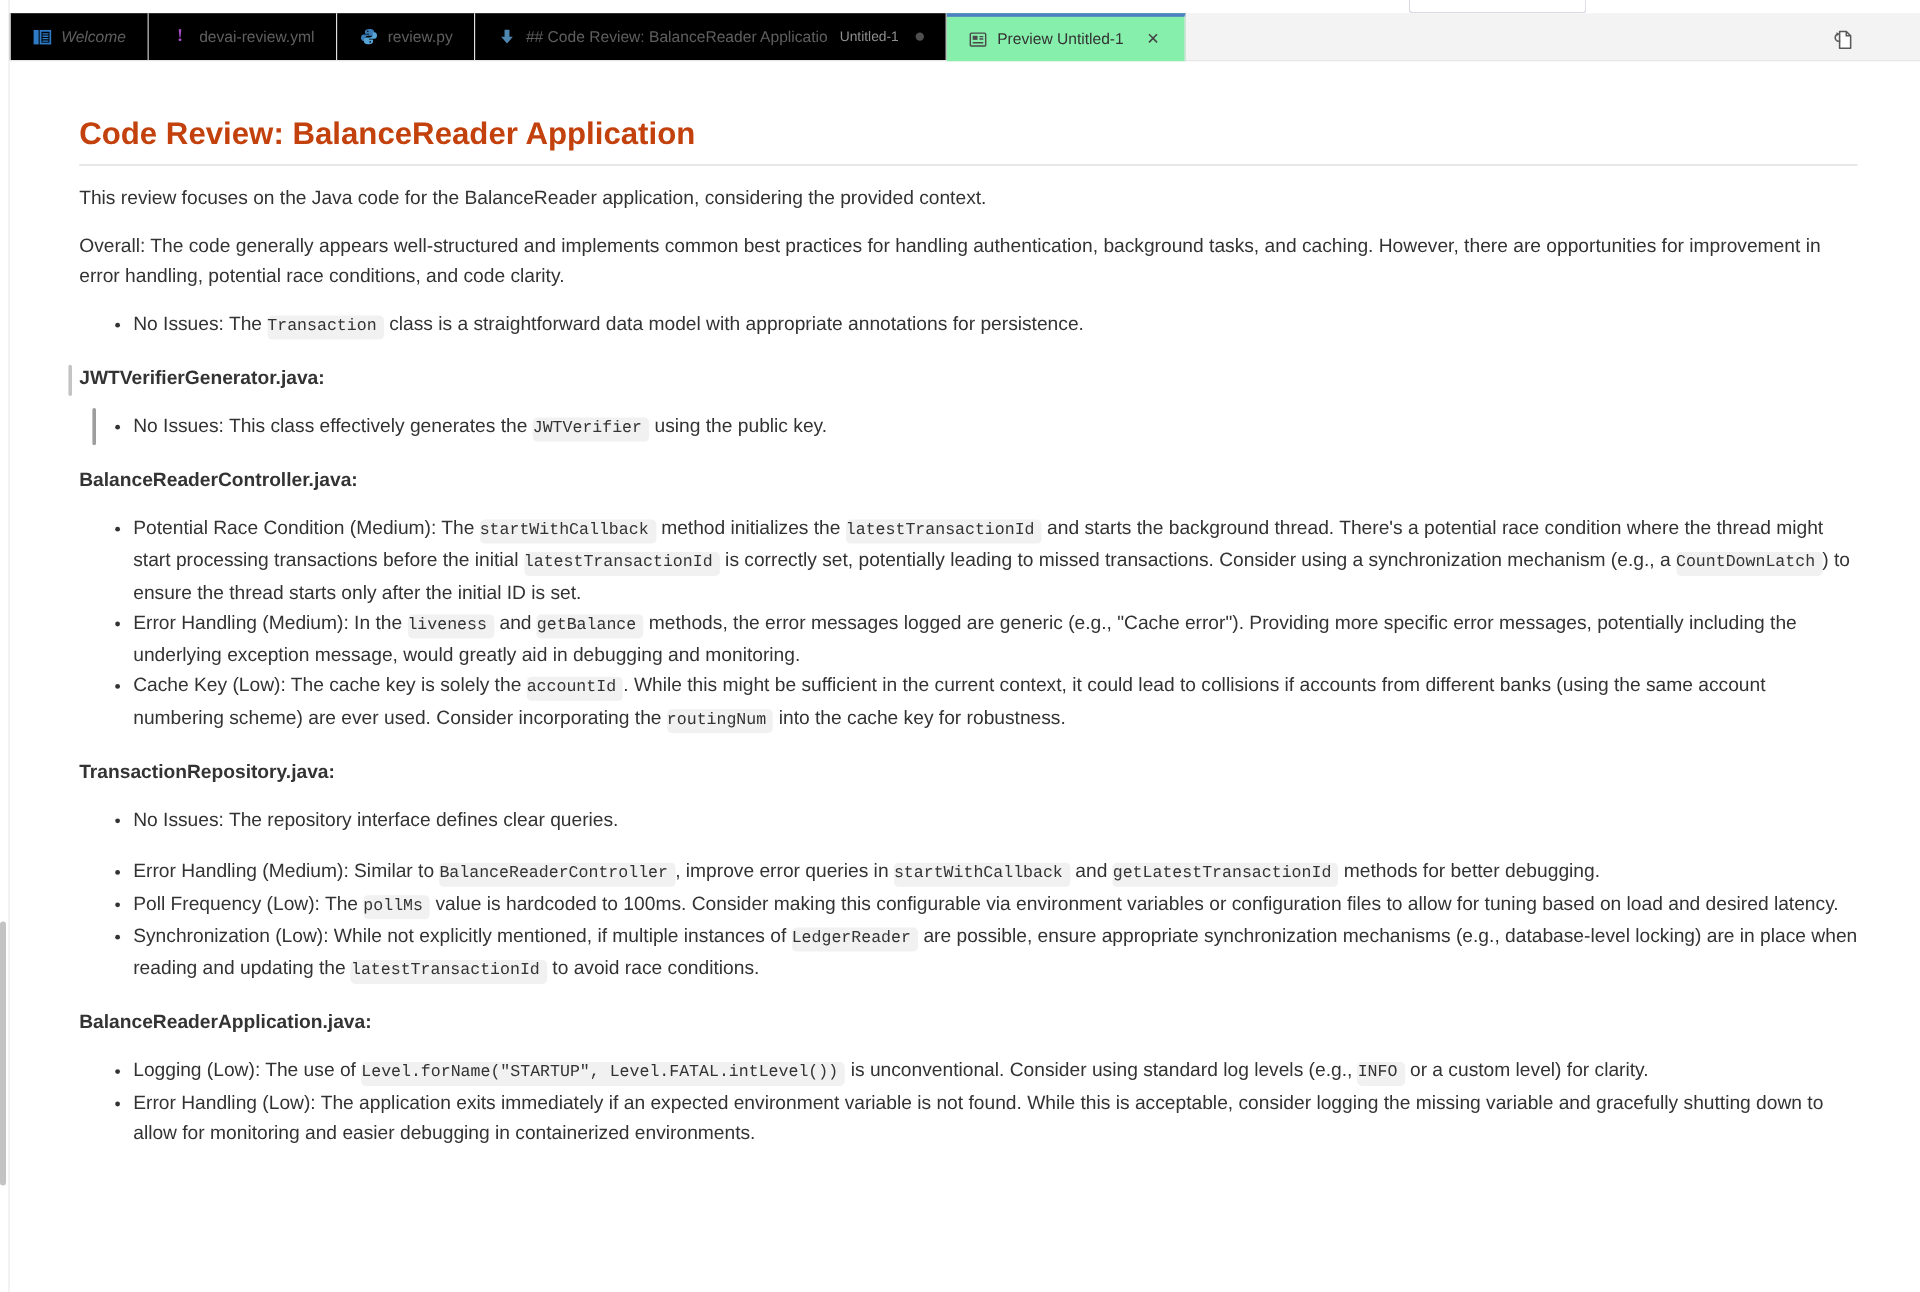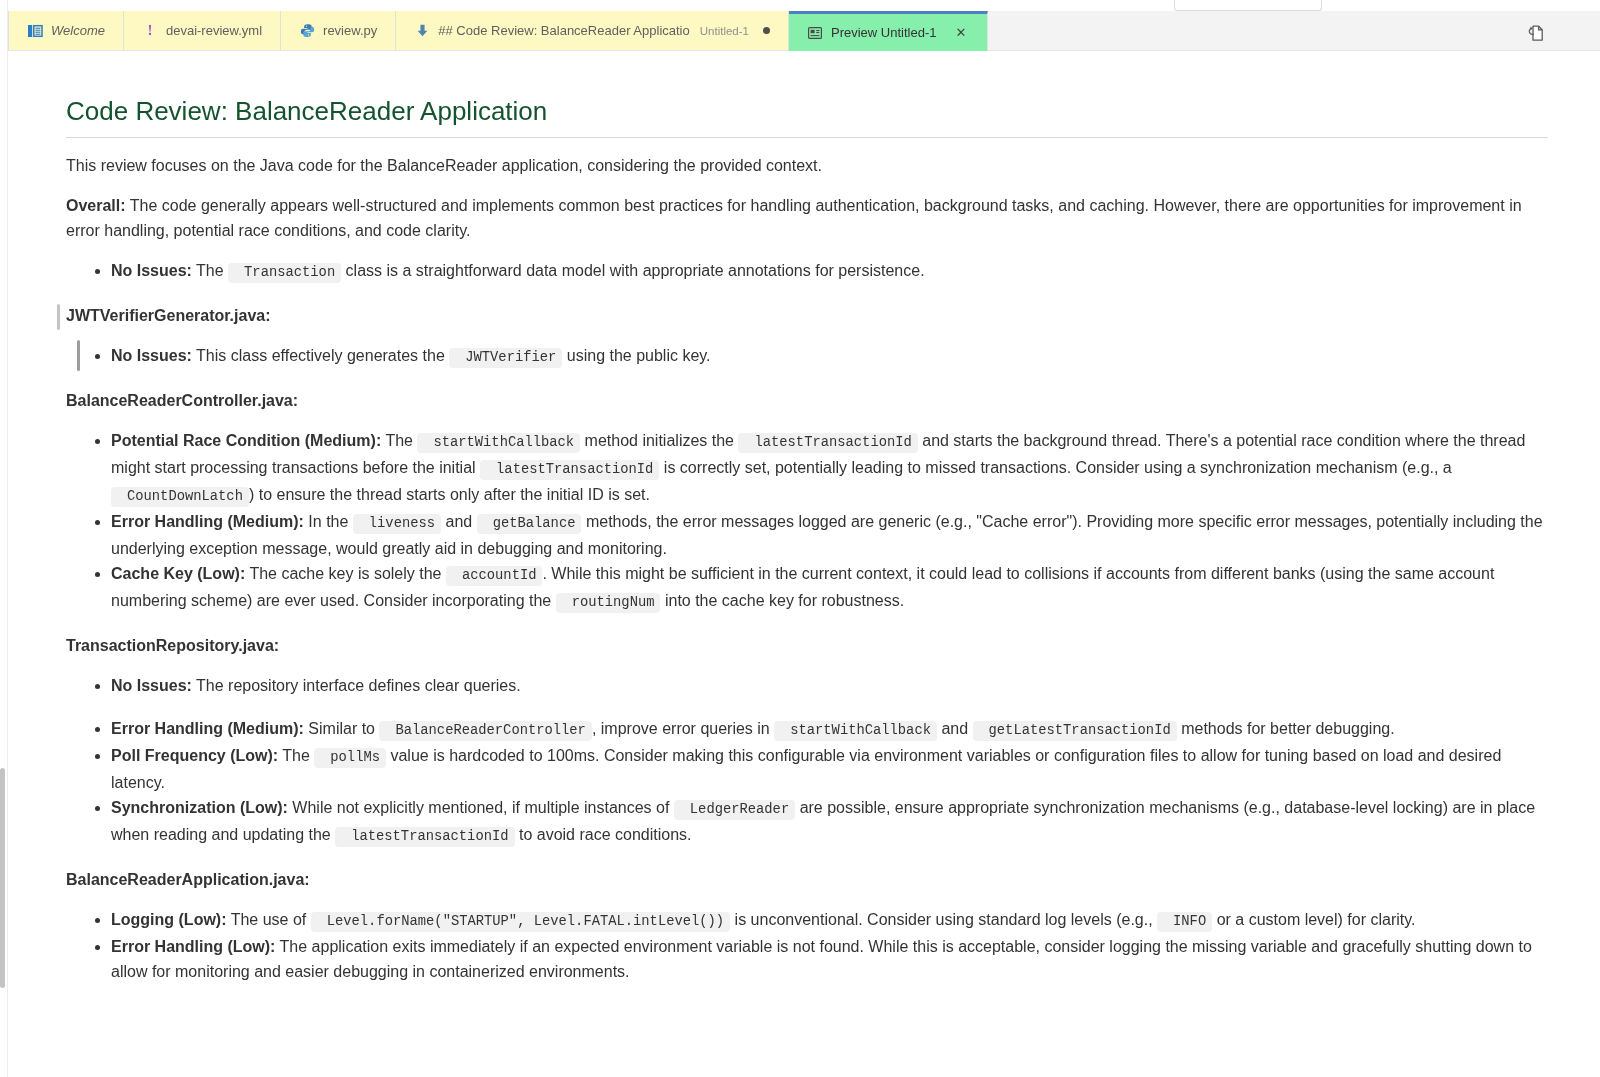--- a/index.html
+++ b/index.html
@@ -18,21 +18,21 @@
     position:absolute;left:0;top:768px;width:5px;height:220px;
     background:#c3c3c3;border-radius:3px;z-index:7;
   }
   .tabs-strip{
     position:absolute;left:8px;right:0;top:11px;height:40px;
     background:#f3f3f3;border-bottom:1px solid #e7e7e7;
     display:flex;align-items:stretch;box-sizing:border-box;z-index:3;
   }
   .tab{
     display:flex;align-items:center;gap:8px;padding:0 18px;
-    background:#fef9c3;border-right:1px solid #e0e0e0;
+    background:#000000;border-right:1px solid #e0e0e0;
     font-size:13px;color:#5f5f5f;white-space:nowrap;cursor:pointer;
     position:relative;box-sizing:border-box;
   }
   .tab:first-child{border-left:1px solid #e0e0e0;}
   .tab.active{
     background:#86efac;color:#333;border-top:3px solid #4e81c4;
     margin-bottom:-1px;z-index:2;
   }
   .tab .lbl{pointer-events:none;}
   .tab .lbl.italic{font-style:italic;}
@@ -46,32 +46,32 @@
   .editor-action{
     position:absolute;right:54px;top:21px;width:23px;height:23px;
     display:flex;align-items:center;justify-content:center;cursor:pointer;z-index:5;
   }
   
   .doc{
     position:absolute;left:66px;right:52px;top:51px;
     font-size:16px;line-height:25px;color:#333;
   }
   .md-h1{
-    font-size:26px;font-weight:400;line-height:1.25;color:#14532d;
+    font-size:26px;font-weight:700;line-height:1.25;color:#c2410c;
     margin:44px 0 0 0;padding-bottom:9px;border-bottom:1px solid #d9d9d9;
   }
   .md-p{margin:15px 0;}
   .md-filehead{font-weight:700;margin:18px 0 15px 0;position:relative;}
   .md-ul{margin:15px 0 18px 0;padding-left:45px;list-style:disc;}
   .md-ul li{margin:0;position:relative;}
-  .b{font-weight:700;}
+  .b{font-weight:400;}
   code{
     font-family:"Liberation Mono","DejaVu Sans Mono",monospace;
     font-size:13.8px;background:#f1f1f1;border-radius:4px;
-    padding:2px 6px 3px 16px;color:#333;
+    padding:2px 6px 3px 0;color:#333;
   }
   .marker-bar{position:absolute;width:3px;border-radius:2px;background:#c4c4c4;}
   .marker-bar.h{left:-9px;top:1px;height:26px;}
   .marker-bar.li{left:-34px;top:-3px;height:31px;background:#9d9d9d;}
 </style>
 </head>
 <body>
 
 <div class="top-popup-edge"></div>
 

